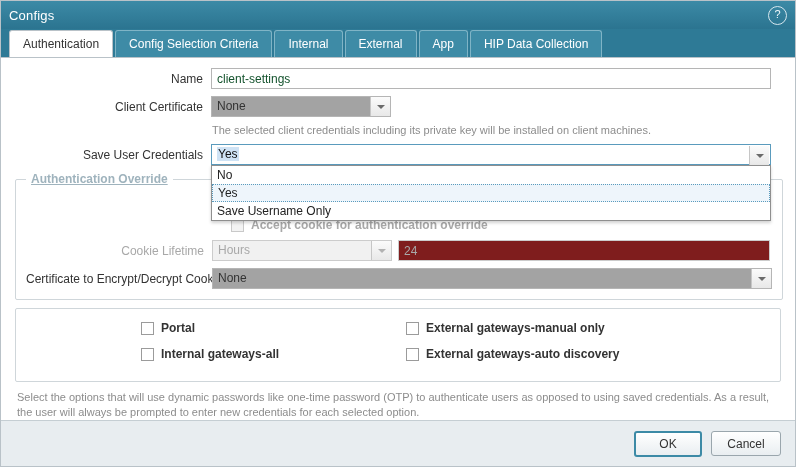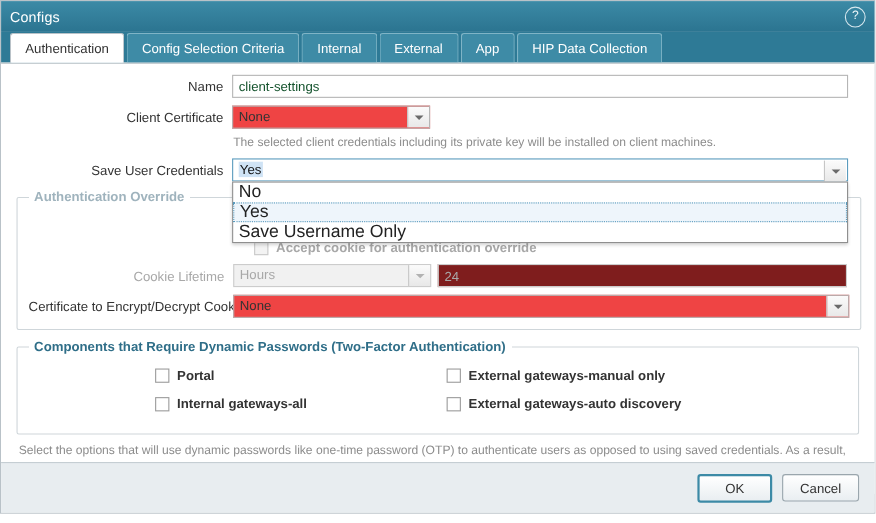--- a/index.html
+++ b/index.html
@@ -117,21 +117,21 @@
     line-height: 19px;
     outline: none;
     font-family: "Liberation Sans", sans-serif;
   }
   .field.wide { width: 560px; }
   .select {
     position: relative;
     height: 21px;
     box-sizing: border-box;
     border: 1px solid #b5b5b5;
-    background: #ef4444;
+    background: #a3a3a3;
     font-size: 12px;
     line-height: 19px;
     padding: 0 22px 0 5px;
     cursor: pointer;
     white-space: nowrap;
     overflow: hidden;
   }
   .select .arrow {
     position: absolute;
     top: 0; right: 0;
@@ -207,21 +207,21 @@
     box-sizing: border-box;
     border: 1px solid #8f8f8f;
     background: #ffffff;
     z-index: 50;
     box-shadow: 0 2px 3px rgba(0,0,0,.18);
   }
   .dd-item {
     height: 18px;
     line-height: 18px;
     padding: 0 5px;
-    font-size: 16px;
+    font-size: 12px;
     color: #222222;
     cursor: pointer;
   }
   .dd-item.highlight {
     border: 1px dotted #5a9bbd;
     background: #eef5fb;
     height: 18px;
     line-height: 16px;
     box-sizing: border-box;
   }
@@ -231,21 +231,21 @@
     border-radius: 2px;
     margin: 4px 0 8px 0;
     padding: 6px 10px 8px 10px;
   }
   fieldset.group legend {
     font-size: 12px;
     font-weight: bold;
     color: #2f6e88;
     padding: 0 5px;
   }
-  fieldset.group.dimmed legend { color: #9fb3bd; }
+  fieldset.group.dimmed legend { color: #9fb3bd; text-decoration: underline; }
   .cb-row {
     display: flex;
     align-items: center;
     font-size: 12px;
     font-weight: bold;
   }
   .cb {
     width: 13px; height: 13px;
     border: 1px solid #9b9b9b;
     background: #ffffff;
@@ -382,21 +382,20 @@
       <div class="row" style="margin-bottom:2px;">
         <div class="lbl" style="width:186px;">Certificate to Encrypt/Decrypt Cookie</div>
         <div class="select w560">
           <span>None</span>
           <span class="arrow"></span>
         </div>
       </div>
     </fieldset>
 
     <fieldset class="group">
-      <legend>Components that Require Dynamic Passwords (Two-Factor Authentication)</legend>
 
       <div class="two-col">
         <div class="col">
           <div class="cb-row">
             <span class="cb"></span>
             <span class="cb-label">Portal</span>
           </div>
           <div class="cb-row">
             <span class="cb"></span>
             <span class="cb-label">Internal gateways-all</span>

